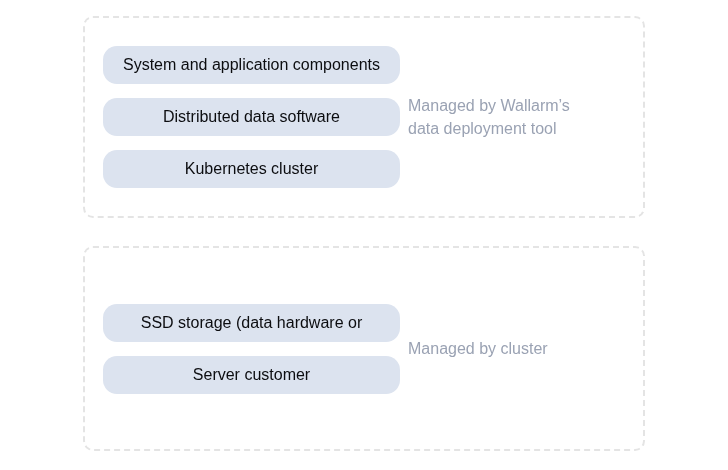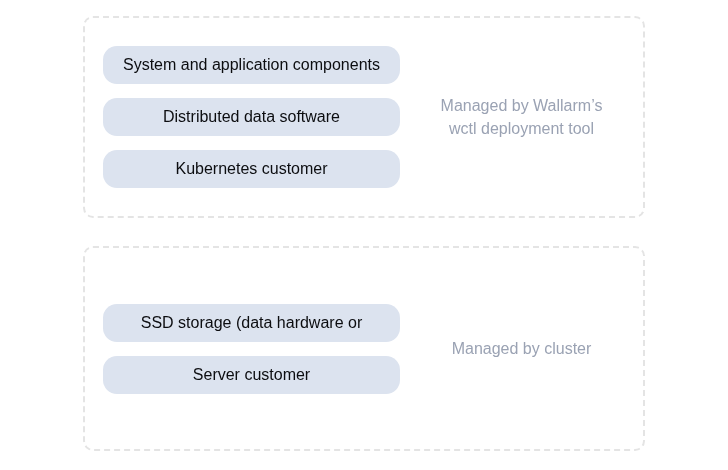--- a/index.html
+++ b/index.html
@@ -46,21 +46,20 @@
     line-height: 20px;
     display: flex;
     flex-direction: column;
     align-items: center;
     justify-content: center;
     text-align: center;
   }
   .pill span { display: block; }
   .group-label {
     flex: 1;
-    text-align: center;
     color: var(--label-text, #9aa2b3);
     font-size: 16px;
     line-height: 23px;
     padding: 0 8px;
   }
   .group-label span { display: block; }
 </style>
 </head>
 <body>
 
@@ -68,26 +67,26 @@
 
   <div class="group group-top">
     <div class="pills">
       <div class="pill">
         <span>System and application components</span>
       </div>
       <div class="pill">
         <span>Distributed data software</span>
       </div>
       <div class="pill">
-        <span>Kubernetes customer</span>
+        <span>Kubernetes cluster</span>
       </div>
     </div>
     <div class="group-label">
       <span>Managed by Wallarm’s</span>
-      <span>wctl deployment tool</span>
+      <span>data deployment tool</span>
     </div>
   </div>
 
   <div class="group group-bottom">
     <div class="pills">
       <div class="pill">
         <span>SSD storage (data hardware or</span>
       </div>
       <div class="pill">
         <span>Server customer</span>

